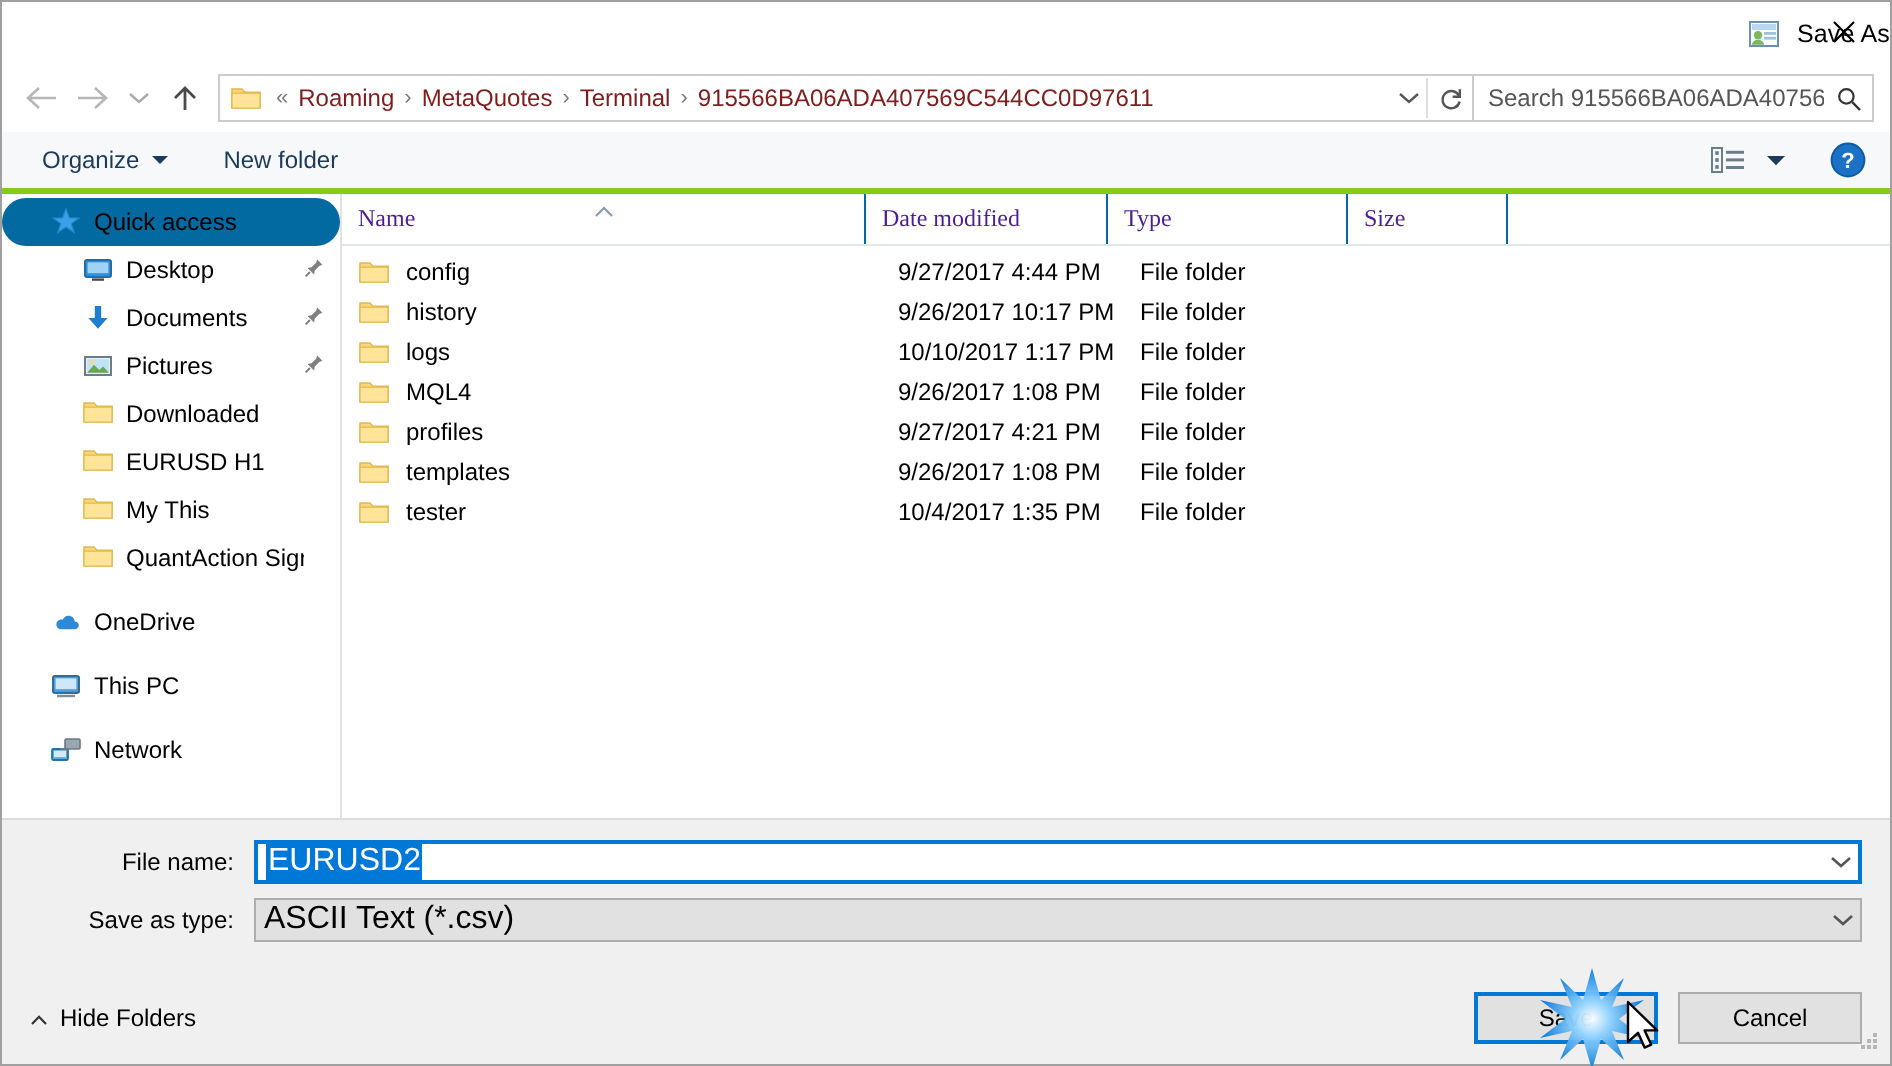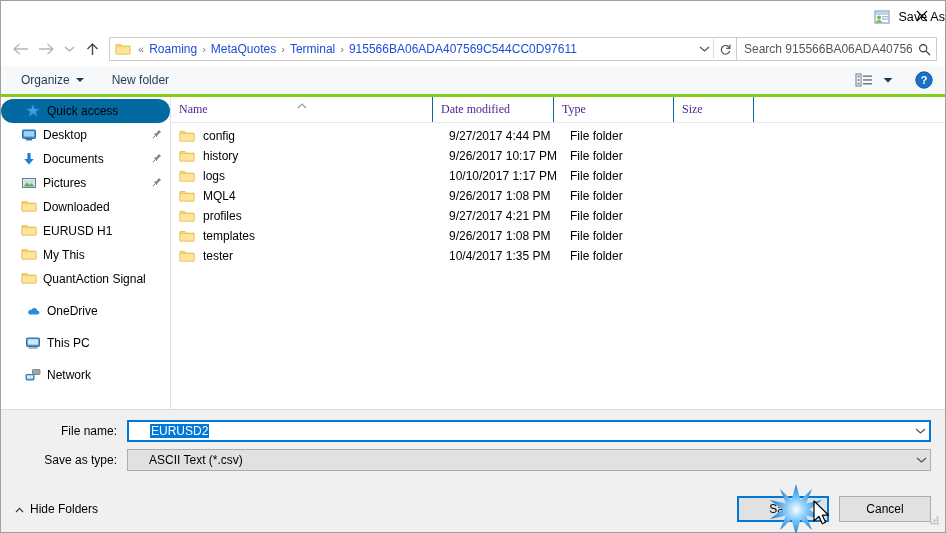--- a/index.html
+++ b/index.html
@@ -99,21 +99,21 @@
   }
   .crumbs {
     display: flex;
     align-items: center;
     flex: 1 1 auto;
     overflow: hidden;
     white-space: nowrap;
   }
   .crumb {
     font-size: 12px;
-    color: #1d4ed8;
+    color: #7f1d1d;
     padding: 2px 3px;
   }
   .crumb-sep {
     color: #777777;
     font-size: 11px;
     padding: 0 2px;
     flex: 0 0 auto;
   }
   .crumb-dd {
     width: 18px;
@@ -235,21 +235,21 @@
   .nav-row.selected { background: #0369a1; border-radius: 12px; }
   .nav-row .ico {
     width: 16px; height: 16px;
     margin-right: 6px;
     flex: 0 0 auto;
     position: relative;
   }
   .nav-row .lbl { flex: 1 1 auto; overflow: hidden; }
   .nav-row .pin { width: 12px; flex: 0 0 auto; }
   .lvl0 { padding-left: 24px; }
-  .lvl1 { padding-left: 20px; }
+  .lvl1 { padding-left: 40px; }
 
   
   .filelist {
     flex: 1 1 auto;
     display: flex;
     flex-direction: column;
     min-width: 0;
     background: #ffffff;
   }
   .list-header {
@@ -334,22 +334,22 @@
   .combo.focused {
     border: 2px solid #0078d7;
     background: #ffffff;
   }
   .combo.readonly {
     border: 1px solid #adadad;
     background: #e1e1e1;
   }
   .combo .val {
     flex: 1 1 auto;
-    font-size: 12px;
-    padding-left: 21px;
+    font-size: 16px;
+    padding-left: 4px;
     overflow: hidden;
     white-space: nowrap;
   }
   .combo .val .sel {
     background: #0078d7;
     color: #ffffff;
     padding: 1px 1px;
   }
   .combo .arrow {
     width: 18px;

